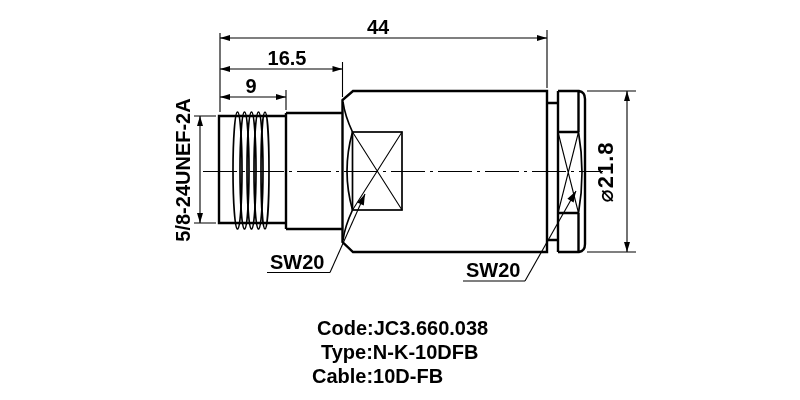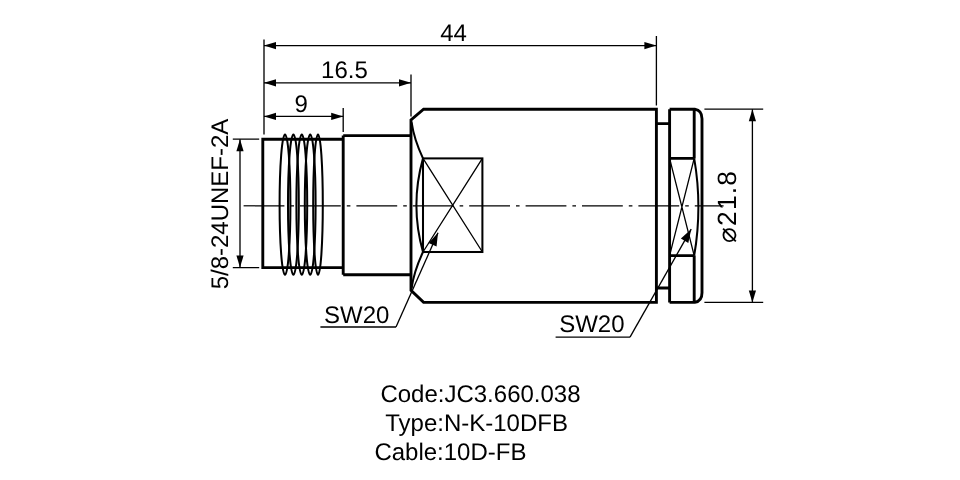--- a/index.html
+++ b/index.html
@@ -6,20 +6,21 @@
     margin: 0;
     padding: 0;
     background: #ffffff;
   }
   .stage {
     position: relative;
     width: 670px;
     height: 400px;
     background: #ffffff;
     overflow: hidden;
+    font-weight: bold;
   }
   svg { display: block; }
   .txt {
     font-family: "Liberation Sans", "DejaVu Sans", sans-serif;
     font-size: 20px;
     fill: #000000;
   }
   .txt-dia {
     font-family: "Liberation Sans", "DejaVu Sans", sans-serif;
     font-size: 22px;

